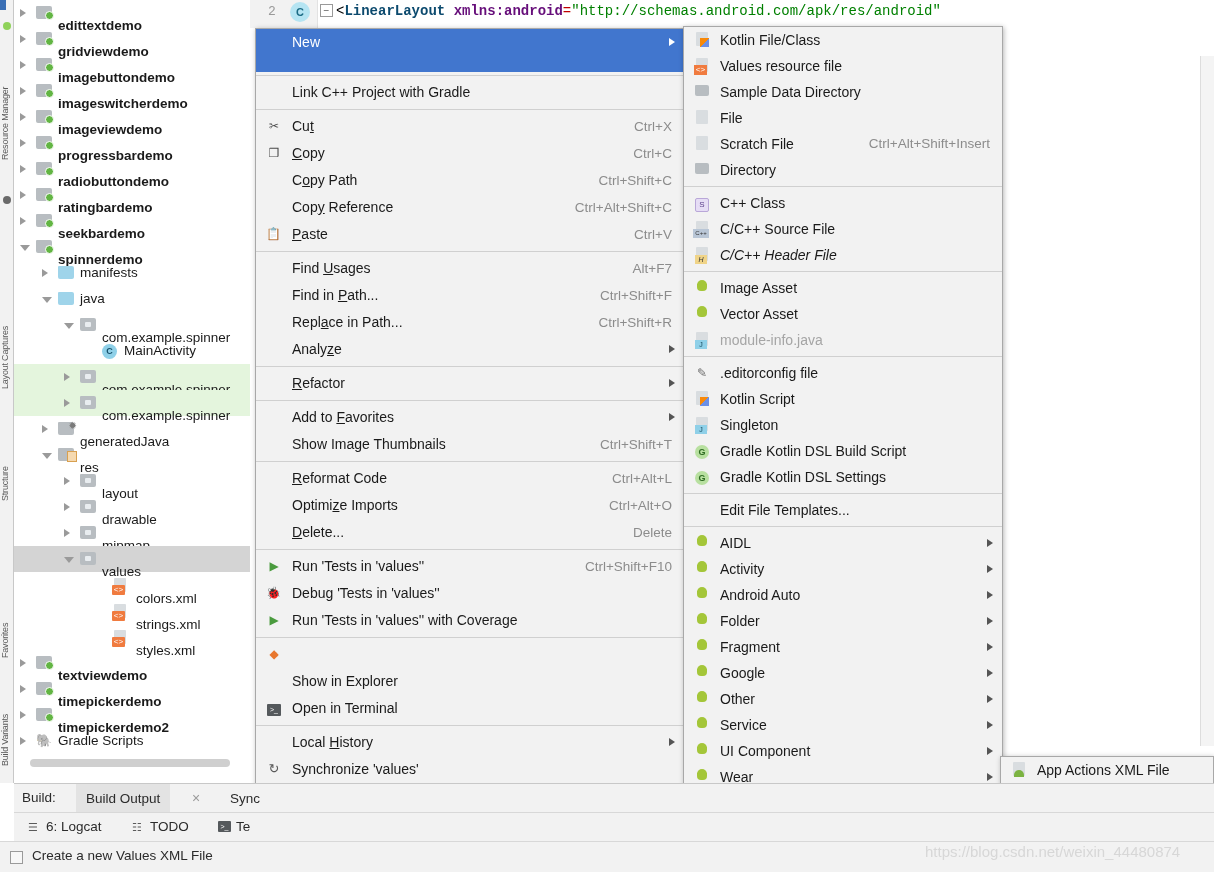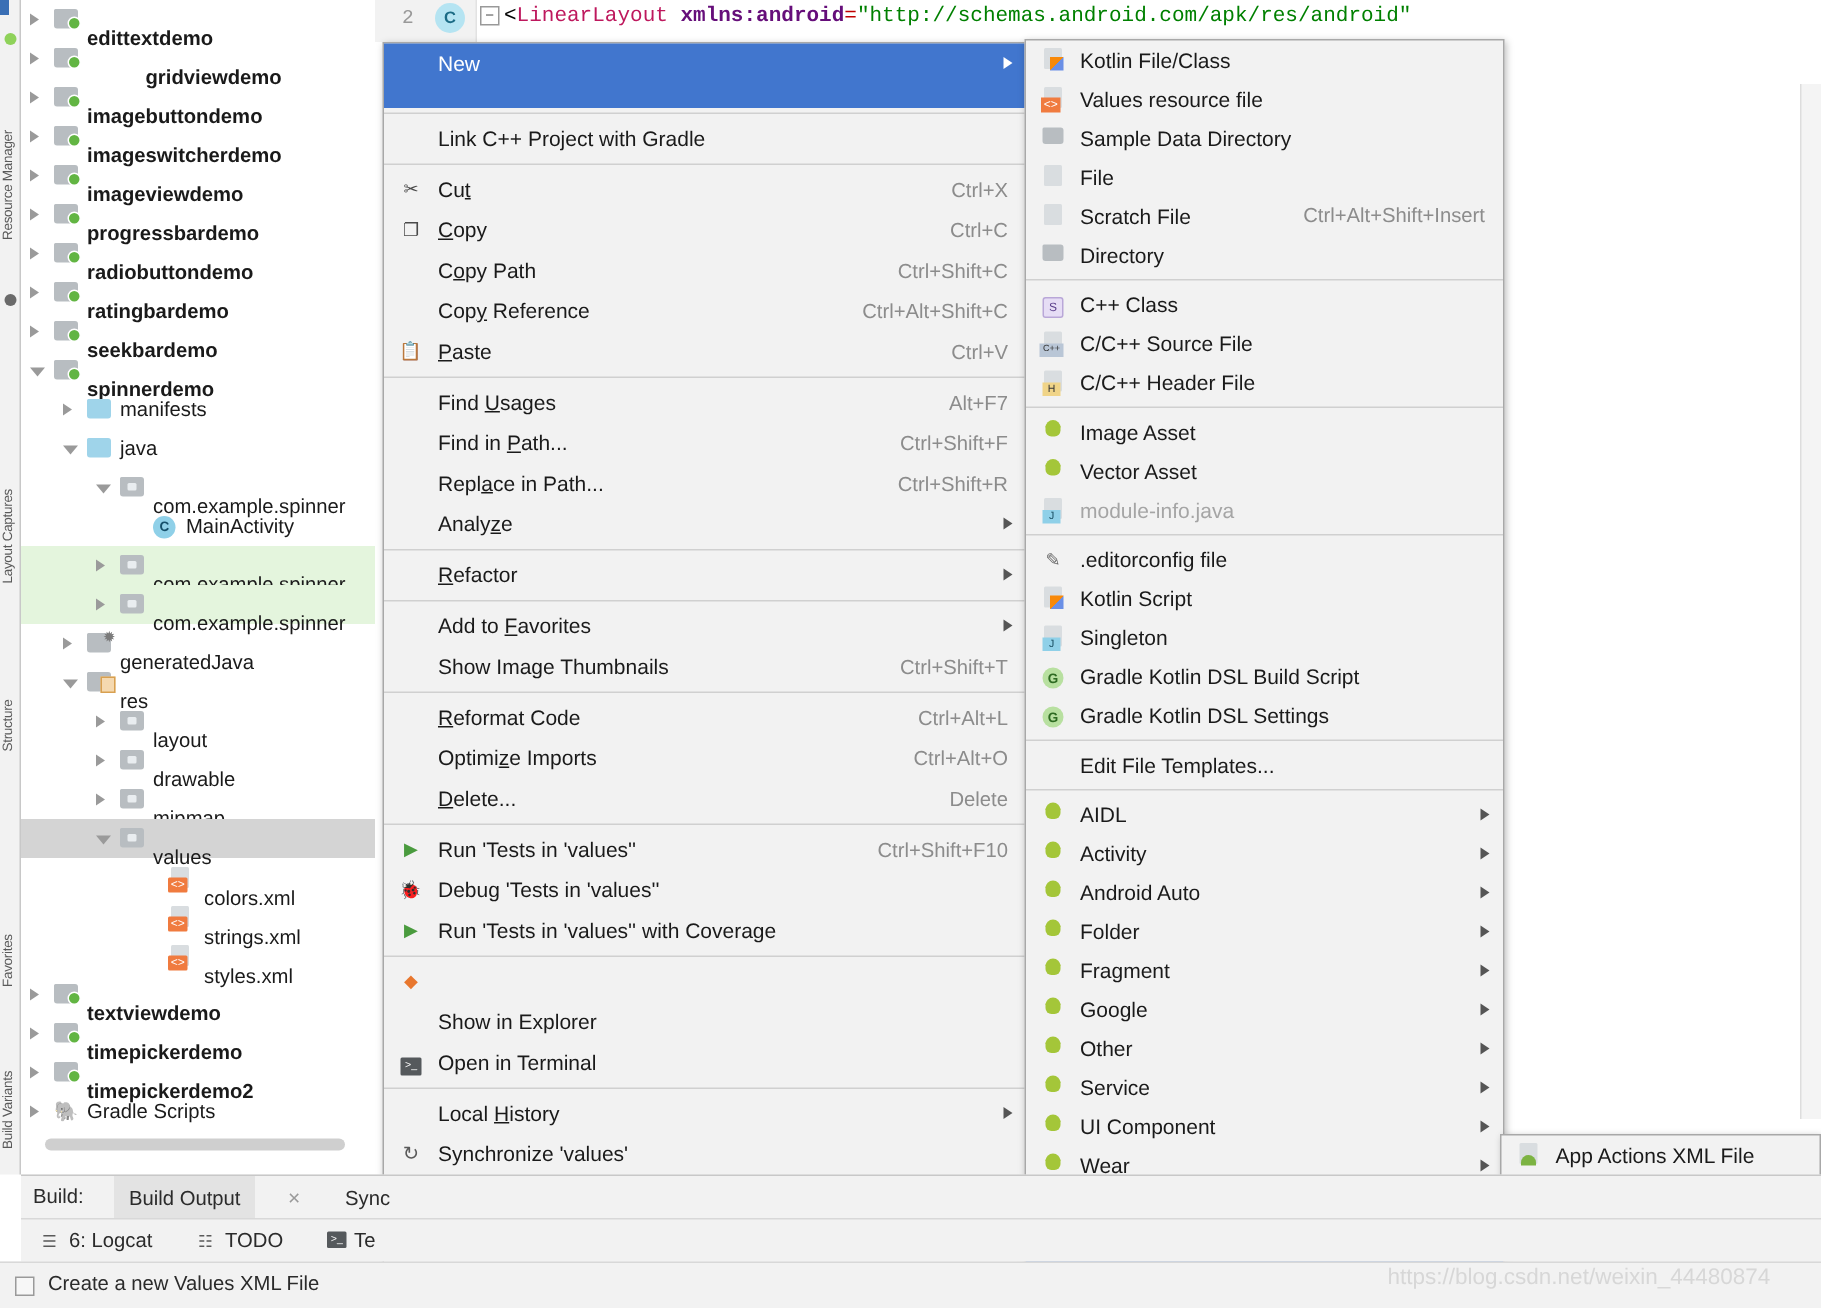--- a/index.html
+++ b/index.html
@@ -114,21 +114,21 @@
     font-size:11px; font-weight:bold;
   }
   .foldmark {
     position:absolute; left:320px; top:4px; width:13px; height:13px;
     border:1px solid #999; color:#555; font-size:10px; line-height:11px; text-align:center;
   }
   .codeline {
     position:absolute; left:336px; top:3px;
     font-family:"Liberation Mono", monospace; font-size:14px; white-space:pre;
   }
-  .c-tag { color:#be185d; font-weight:normal; }
+  .c-tag { color:#0c4a6e; font-weight:bold; }
   .c-attr { color:#660e7a; font-weight:bold; }
   .c-op { color:#c00000; }
   .c-str { color:#008000; }
   .c-pl { color:#000000; }
 
   .editorbody {
     position:absolute; left:250px; top:28px; right:0; bottom:0; background:#ffffff;
   }
   .rightbar {
     position:absolute; right:0; top:28px; width:14px; height:690px;
@@ -282,21 +282,21 @@
   <div class="treepanel">
     <div id="tree-rows">
         <div class="trow">
           <div class="arrow" style="left: 6px;"></div>
           <div class="ticon ic-mod" style="left: 22px; height: 13px; top: 6px;"></div>
           <div class="tlabel bold" style="left: 44px;">edittextdemo</div>
         </div>
         <div class="trow">
           <div class="arrow" style="left: 6px;"></div>
           <div class="ticon ic-mod" style="left: 22px; height: 13px; top: 6px;"></div>
-          <div class="tlabel bold" style="left: 44px; margin-left: 39px;">gridviewdemo</div>
+          <div class="tlabel bold" style="left: 44px;">gridviewdemo</div>
         </div>
         <div class="trow">
           <div class="arrow" style="left: 6px;"></div>
           <div class="ticon ic-mod" style="left: 22px; height: 13px; top: 6px;"></div>
           <div class="tlabel bold" style="left: 44px;">imagebuttondemo</div>
         </div>
         <div class="trow">
           <div class="arrow" style="left: 6px;"></div>
           <div class="ticon ic-mod" style="left: 22px; height: 13px; top: 6px;"></div>
           <div class="tlabel bold" style="left: 44px;">imageswitcherdemo</div>
@@ -473,21 +473,21 @@
   <div class="menu" id="newmenu" style="left:683px; top:26px; width:320px;">
       <div class="mi" style="line-height: 26px; height: 26px;"><span class="micon"><span class="gi-doc kot" style="display: inline-block;"></span></span><span class="mlabel">Kotlin File/Class</span></div>
       <div class="mi" style="line-height: 26px; height: 26px;"><span class="micon"><span class="gi-doc xmlr" style="display: inline-block;"></span></span><span class="mlabel">Values resource file</span></div>
       <div class="mi" style="line-height: 26px; height: 26px;"><span class="micon"><span class="gi-folder" style="display: inline-block;"></span></span><span class="mlabel">Sample Data Directory</span></div>
       <div class="mi" style="line-height: 26px; height: 26px;"><span class="micon"><span class="gi-doc" style="display: inline-block;"></span></span><span class="mlabel">File</span></div>
       <div class="mi" style="line-height: 26px; height: 26px;"><span class="micon"><span class="gi-doc" style="display: inline-block;"></span></span><span class="mlabel">Scratch File</span><span class="accel">Ctrl+Alt+Shift+Insert</span></div>
       <div class="mi" style="line-height: 26px; height: 26px;"><span class="micon"><span class="gi-folder" style="display: inline-block;"></span></span><span class="mlabel">Directory</span></div>
       <div class="msep"></div>
       <div class="mi" style="line-height: 26px; height: 26px;"><span class="micon"><span class="gi-cpp" style="display: inline-block;">S</span></span><span class="mlabel">C++ Class</span></div>
       <div class="mi" style="line-height: 26px; height: 26px;"><span class="micon"><span class="gi-doc cpp" style="display: inline-block;"></span></span><span class="mlabel">C/C++ Source File</span></div>
-      <div class="mi" style="line-height: 26px; height: 26px;"><span class="micon"><span class="gi-doc hh" style="display: inline-block;"></span></span><span class="mlabel">C/C++ Header File</span></div>
+      <div class="mi" style="line-height: 26px; height: 26px; font-style: italic;"><span class="micon"><span class="gi-doc hh" style="display: inline-block;"></span></span><span class="mlabel">C/C++ Header File</span></div>
       <div class="msep"></div>
       <div class="mi" style="line-height: 26px; height: 26px;"><span class="micon"><span class="gi-and" style="display: inline-block;"></span></span><span class="mlabel">Image Asset</span></div>
       <div class="mi" style="line-height: 26px; height: 26px;"><span class="micon"><span class="gi-and" style="display: inline-block;"></span></span><span class="mlabel">Vector Asset</span></div>
       <div class="mi dis" style="line-height: 26px; height: 26px;"><span class="micon"><span class="gi-doc jj" style="display: inline-block;"></span></span><span class="mlabel">module-info.java</span></div>
       <div class="msep"></div>
       <div class="mi" style="line-height: 26px; height: 26px;"><span class="micon"><span class="gi-editcfg" style="display: inline-block;">✎</span></span><span class="mlabel">.editorconfig file</span></div>
       <div class="mi" style="line-height: 26px; height: 26px;"><span class="micon"><span class="gi-doc kot" style="display: inline-block;"></span></span><span class="mlabel">Kotlin Script</span></div>
       <div class="mi" style="line-height: 26px; height: 26px;"><span class="micon"><span class="gi-doc jj" style="display: inline-block;"></span></span><span class="mlabel">Singleton</span></div>
       <div class="mi" style="line-height: 26px; height: 26px;"><span class="micon"><span class="gi-circ gi-gradle" style="display: inline-block;">G</span></span><span class="mlabel">Gradle Kotlin DSL Build Script</span></div>
       <div class="mi" style="line-height: 26px; height: 26px;"><span class="micon"><span class="gi-circ gi-gradle" style="display: inline-block;">G</span></span><span class="mlabel">Gradle Kotlin DSL Settings</span></div>

